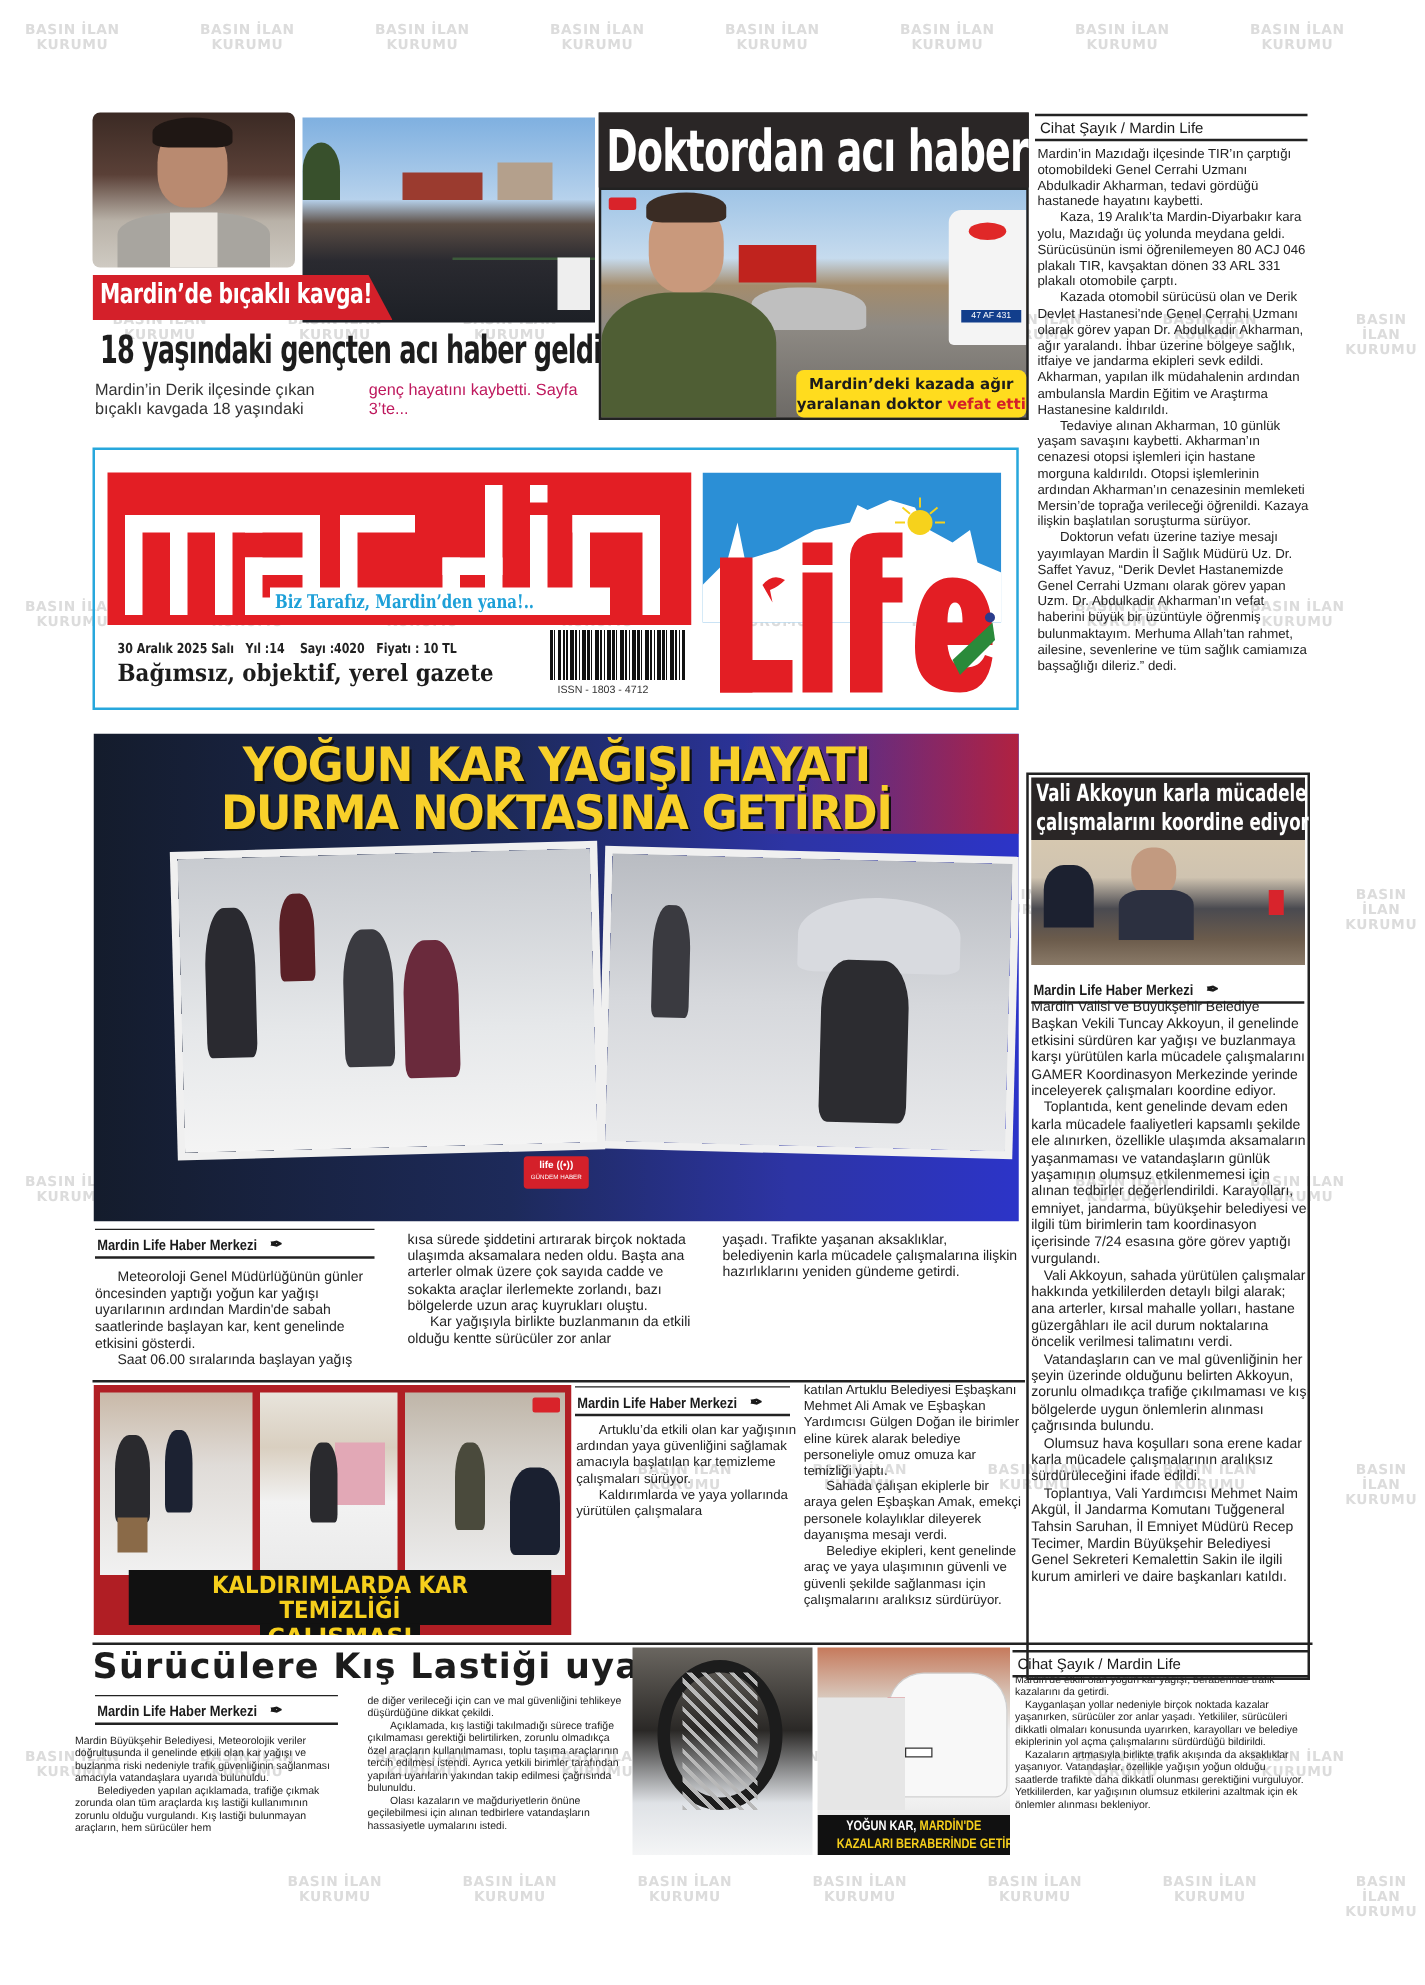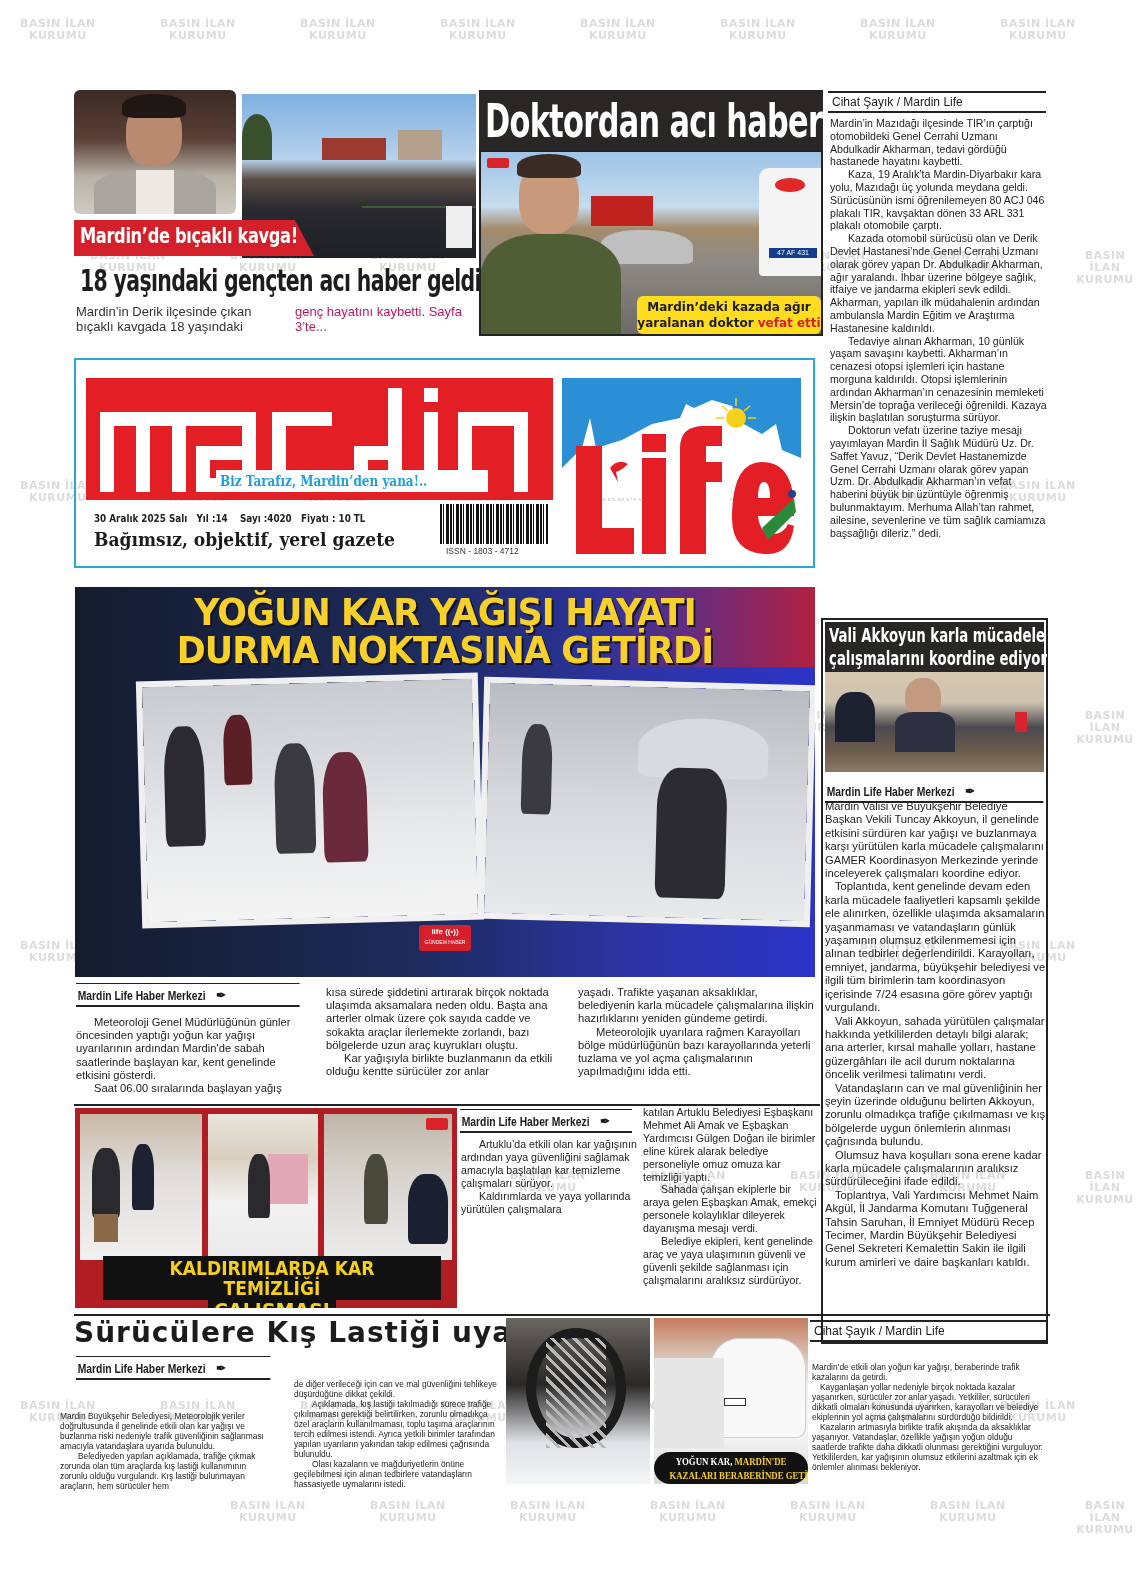--- a/index.html
+++ b/index.html
@@ -11,21 +11,21 @@
   
   .photo { position: absolute; overflow: hidden; }
   .byline { position: absolute; font-family: "Liberation Sans", sans-serif; font-weight: bold; font-size: 12px; border-bottom: 2px solid #222; border-top: 1px solid #222; padding: 3px 2px 2px 2px; transform: scaleX(0.86); transform-origin: left center; }
   .byline-plain { position: absolute; font-size: 12px; border-top: 2px solid #222; border-bottom: 2px solid #222; padding: 2px 4px; }
   .quill { display:inline-block; margin-left: 12px; font-size: 14px; }
   .body-text { position: absolute; font-size: 11.2px; line-height: 13.2px; color: #222; }
   .body-text p { text-indent: 18px; }
   .body-text p.noind { text-indent: 0; }
   .small-text { position: absolute; font-size: 8.4px; line-height: 10px; color: #222; }
   .small-text p { text-indent: 18px; }
-  .small-text p.noind { text-indent: 0; margin-top: 24px; }
+  .small-text p.noind { text-indent: 0; }
 
   
   .mast { position: absolute; left: 74px; top: 358px; width: 741px; height: 210px; border: 2px solid #27a7dc; }
   .mardin-block { position: absolute; left: 10px; top: 18px; width: 467px; height: 122px; background: #e31e24; }
   .life-block { position: absolute; left: 486px; top: 18px; width: 239px; height: 182px; }
 </style>
 </head>
 <body>
 
 <div id="wm-layer">
@@ -437,21 +437,20 @@
 <div class="body-text" style="left:76px;top:1016px;width:228px;">
   <p>Meteoroloji Genel Müdürlüğünün günler öncesinden yaptığı yoğun kar yağışı uyarılarının ardından Mardin'de sabah saatlerinde başlayan kar, kent genelinde etkisini gösterdi.</p>
   <p>Saat 06.00 sıralarında başlayan yağış</p>
 </div>
 <div class="body-text" style="left:326px;top:986px;width:236px;">
   <p class="noind">kısa sürede şiddetini artırarak birçok noktada ulaşımda aksamalara neden oldu. Başta ana arterler olmak üzere çok sayıda cadde ve sokakta araçlar ilerlemekte zorlandı, bazı bölgelerde uzun araç kuyrukları oluştu.</p>
   <p>Kar yağışıyla birlikte buzlanmanın da etkili olduğu kentte sürücüler zor anlar</p>
 </div>
 <div class="body-text" style="left:578px;top:986px;width:238px;">
   <p class="noind">yaşadı. Trafikte yaşanan aksaklıklar, belediyenin karla mücadele çalışmalarına ilişkin hazırlıklarını yeniden gündeme getirdi.</p>
-  <p>Meteorolojik uyarılara rağmen Karayolları bölge müdürlüğünün bazı karayollarında yeterli tuzlama ve yol açma çalışmalarının yapılmadığını idda etti.</p>
 </div>
 
 <div class="abs" style="left:821px;top:588px;width:227px;height:726px;border:2px solid #222;margin-top:30px;">
   <div class="abs" style="left:2px;top:2px;width:219px;height:50px;background:#2a2626;">
     <div style="position:absolute;left:4px;top:2px;color:#fff;font-family:'DejaVu Sans',sans-serif;font-weight:bold;font-size:19px;white-space:nowrap;transform:scaleX(0.7);transform-origin:left;">Vali Akkoyun karla mücadele</div>
     <div style="position:absolute;left:4px;top:25px;color:#fff;font-family:'DejaVu Sans',sans-serif;font-weight:bold;font-size:19px;white-space:nowrap;transform:scaleX(0.7);transform-origin:left;">çalışmalarını koordine ediyor</div>
   </div>
   <div class="photo" style="left:2px;top:52px;width:219px;height:100px;background:linear-gradient(180deg,#d6c8b0 0%,#cfc3b0 30%,#4a4a50 55%,#6c5c4c 80%,#8a7a68 100%);">
     <div style="position:absolute;left:80px;top:6px;width:36px;height:40px;border-radius:45%;background:#c29a80;"></div>
     <div style="position:absolute;left:70px;top:40px;width:60px;height:40px;background:#2c3040;border-radius:30% 30% 0 0;"></div>
@@ -522,21 +521,21 @@
 <div class="photo" style="left:506px;top:1318px;width:144px;height:166px;background:linear-gradient(180deg,#6a6660 0%,#2a2826 40%,#dfe2e6 75%,#f4f5f6 100%);">
   <div style="position:absolute;left:20px;top:10px;width:100px;height:120px;border-radius:50%;border:10px solid #1c1c1c;"></div>
   <div style="position:absolute;left:40px;top:20px;width:60px;height:110px;background:repeating-linear-gradient(45deg,#b8b8b8 0 3px,transparent 3px 8px);"></div>
 </div>
 
 <div class="photo" style="left:654px;top:1318px;width:154px;height:166px;background:linear-gradient(180deg,#c67a5c 0%,#d9cbc0 25%,#eeeeee 40%,#f4f4f4 70%,#dadada 100%);">
   <div style="position:absolute;left:56px;top:20px;width:96px;height:100px;border-radius:30% 30% 10% 10%;background:#f8f8f8;border:1px solid #cfcfcf;"></div>
   <div style="position:absolute;left:56px;top:40px;width:14px;height:24px;background:#c82028;"></div>
   <div style="position:absolute;left:0;top:40px;width:70px;height:90px;background:#e6e6e6;"></div>
   <div style="position:absolute;left:70px;top:80px;width:22px;height:8px;background:#fff;border:1px solid #333;"></div>
-  <div class="abs" style="left:0;top:134px;width:154px;height:32px;background:#111;text-align:center;font-family:Liberation Serif, serif;font-weight:bold;font-size:11px;line-height:14px;padding-top:2px;border-radius:16px;">
+  <div class="abs" style="left:0;top:134px;width:154px;height:32px;background:#111;text-align:center;font-family:Liberation Sans, sans-serif;font-weight:bold;font-size:11px;line-height:14px;padding-top:2px;">
     <div style="white-space:nowrap;transform:scaleX(0.8);"><span style="color:#fff;">YOĞUN KAR, </span><span style="color:#f6cf1c;">MARDİN'DE</span></div>
     <div style="color:#f6cf1c;white-space:nowrap;transform:scaleX(0.8);">KAZALARI BERABERİNDE GETİRDİ</div>
   </div>
 </div>
 <div class="byline-plain" style="left:810px;top:1320px;width:238px;font-size:12px;">Cihat Şayık / Mardin Life</div>
 <div class="small-text" style="left:812px;top:1338px;width:236px;">
   <p class="noind">Mardin’de etkili olan yoğun kar yağışı, beraberinde trafik kazalarını da getirdi.</p>
   <p style="text-indent:8px;">Kayganlaşan yollar nedeniyle birçok noktada kazalar yaşanırken, sürücüler zor anlar yaşadı. Yetkililer, sürücüleri dikkatli olmaları konusunda uyarırken, karayolları ve belediye ekiplerinin yol açma çalışmalarını sürdürdüğü bildirildi.</p>
   <p style="text-indent:8px;">Kazaların artmasıyla birlikte trafik akışında da aksaklıklar yaşanıyor. Vatandaşlar, özellikle yağışın yoğun olduğu saatlerde trafikte daha dikkatli olunması gerektiğini vurguluyor. Yetkililerden, kar yağışının olumsuz etkilerini azaltmak için ek önlemler alınması bekleniyor.</p>
 </div>

